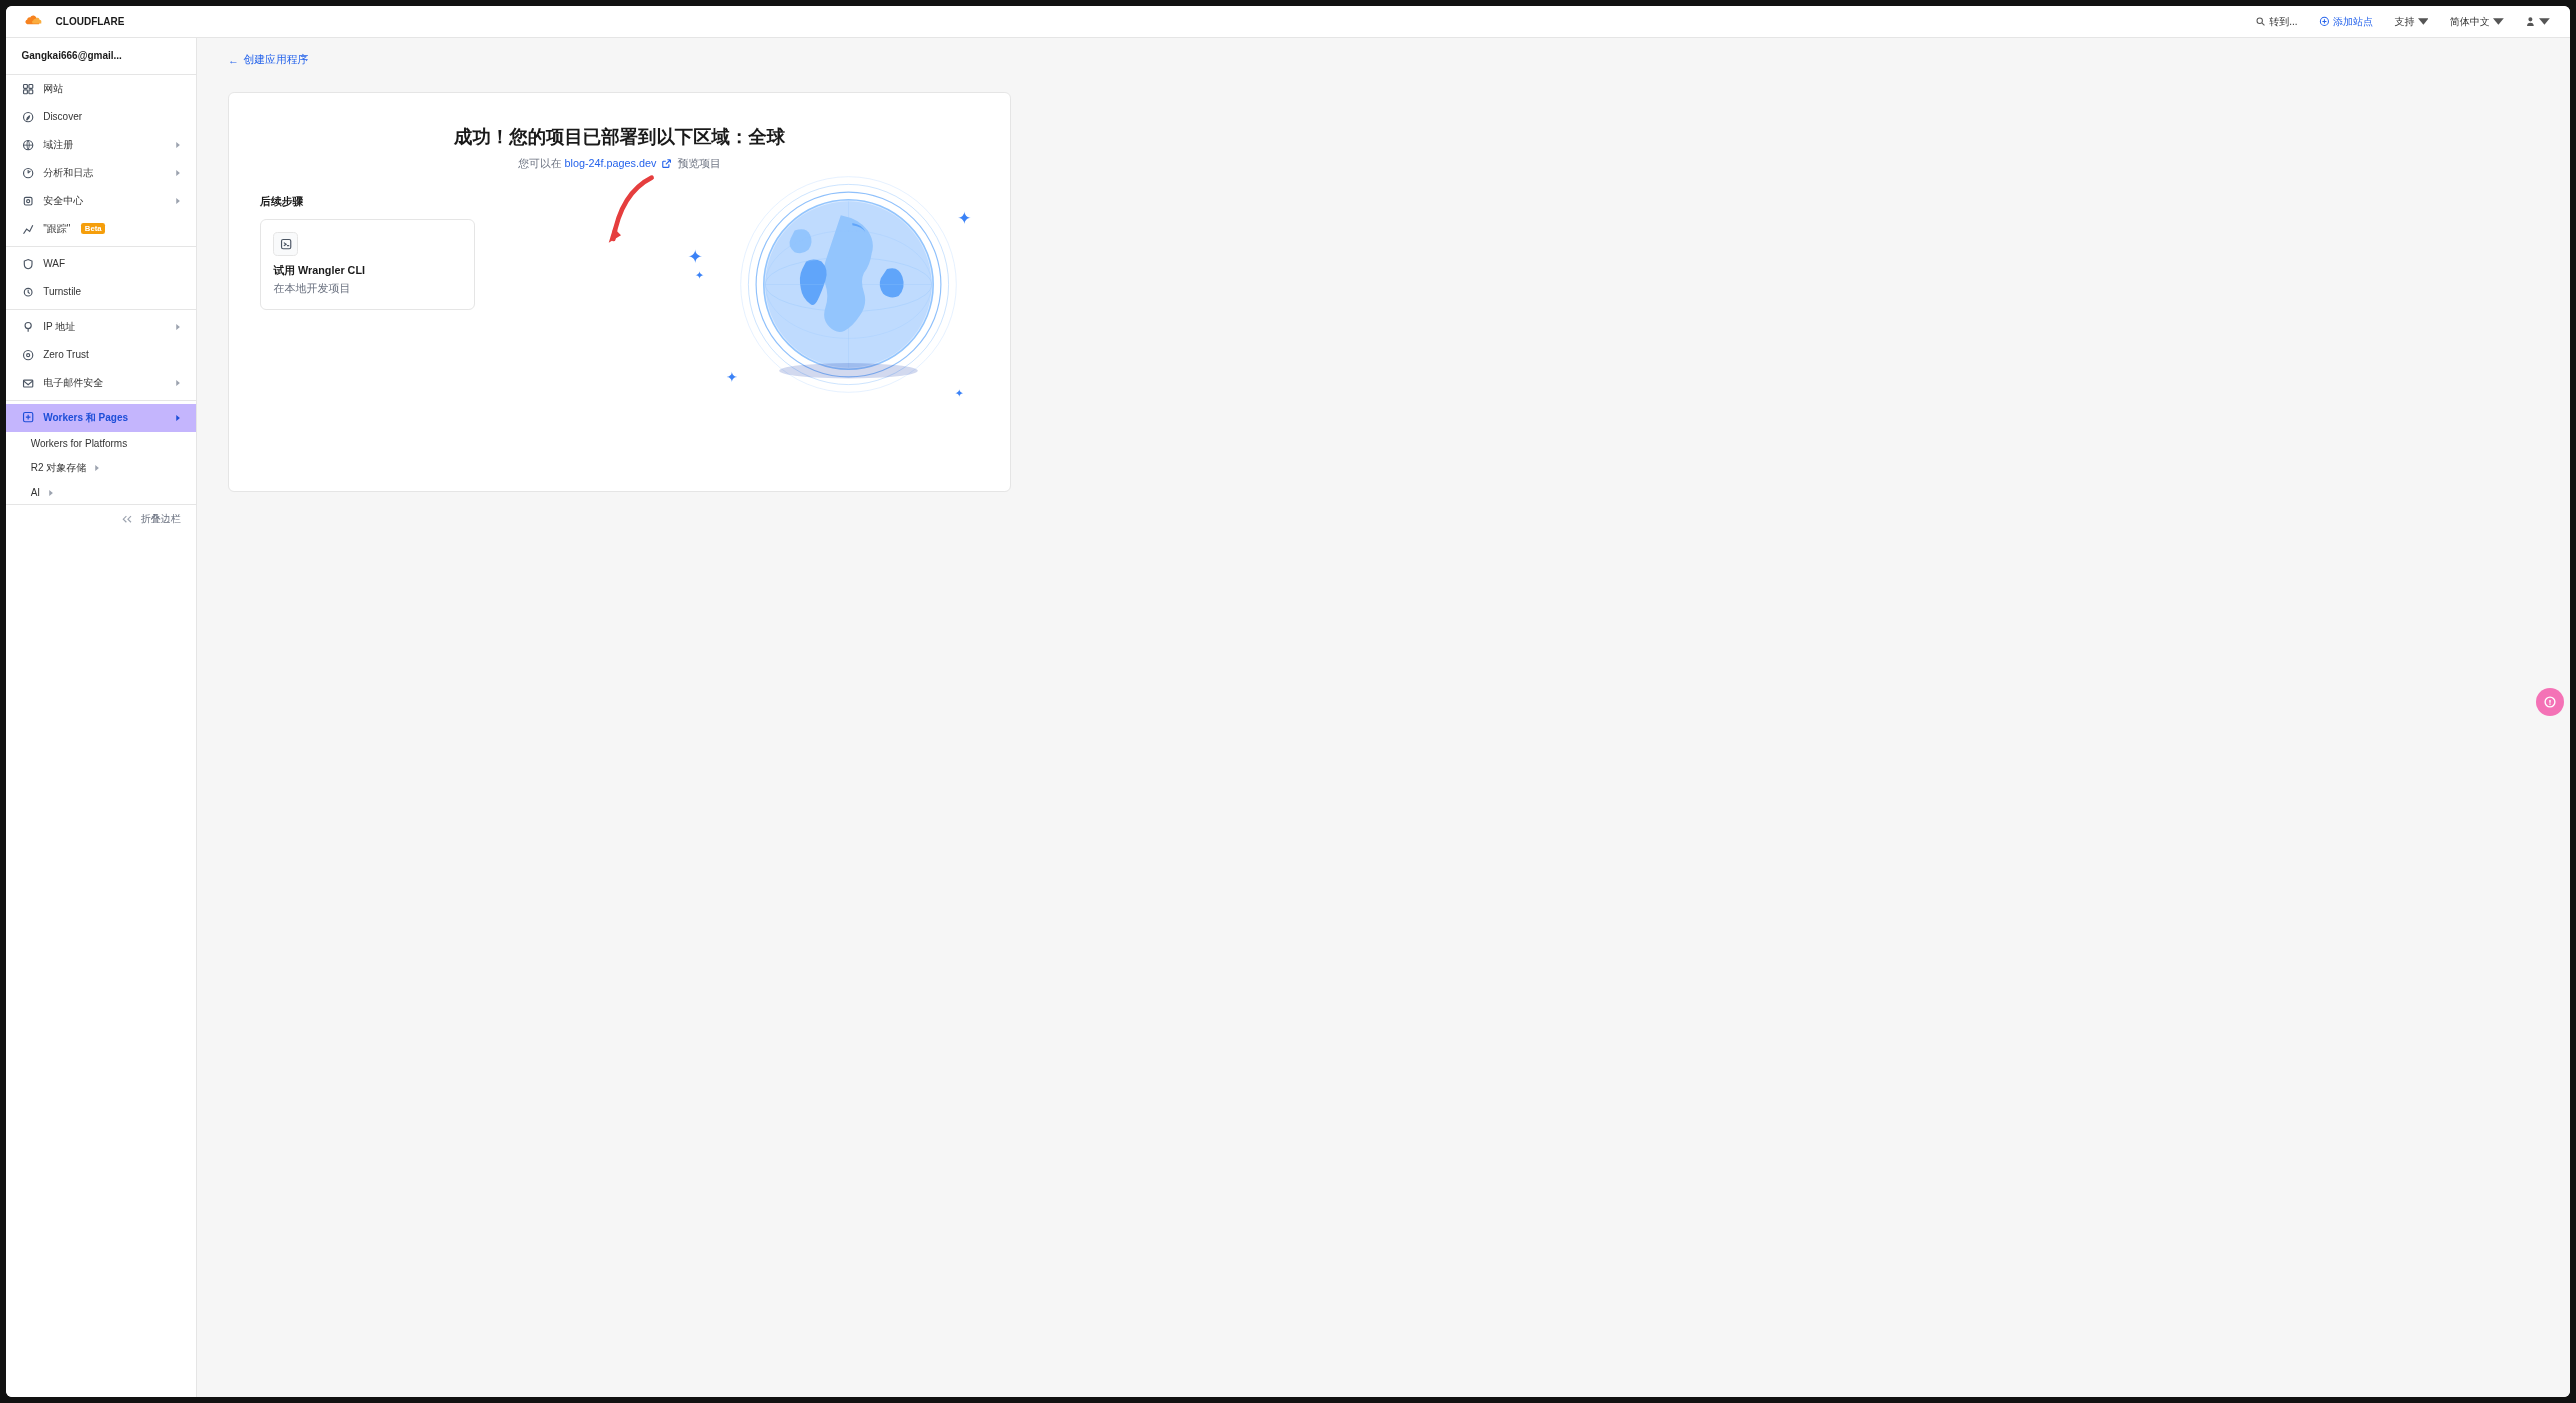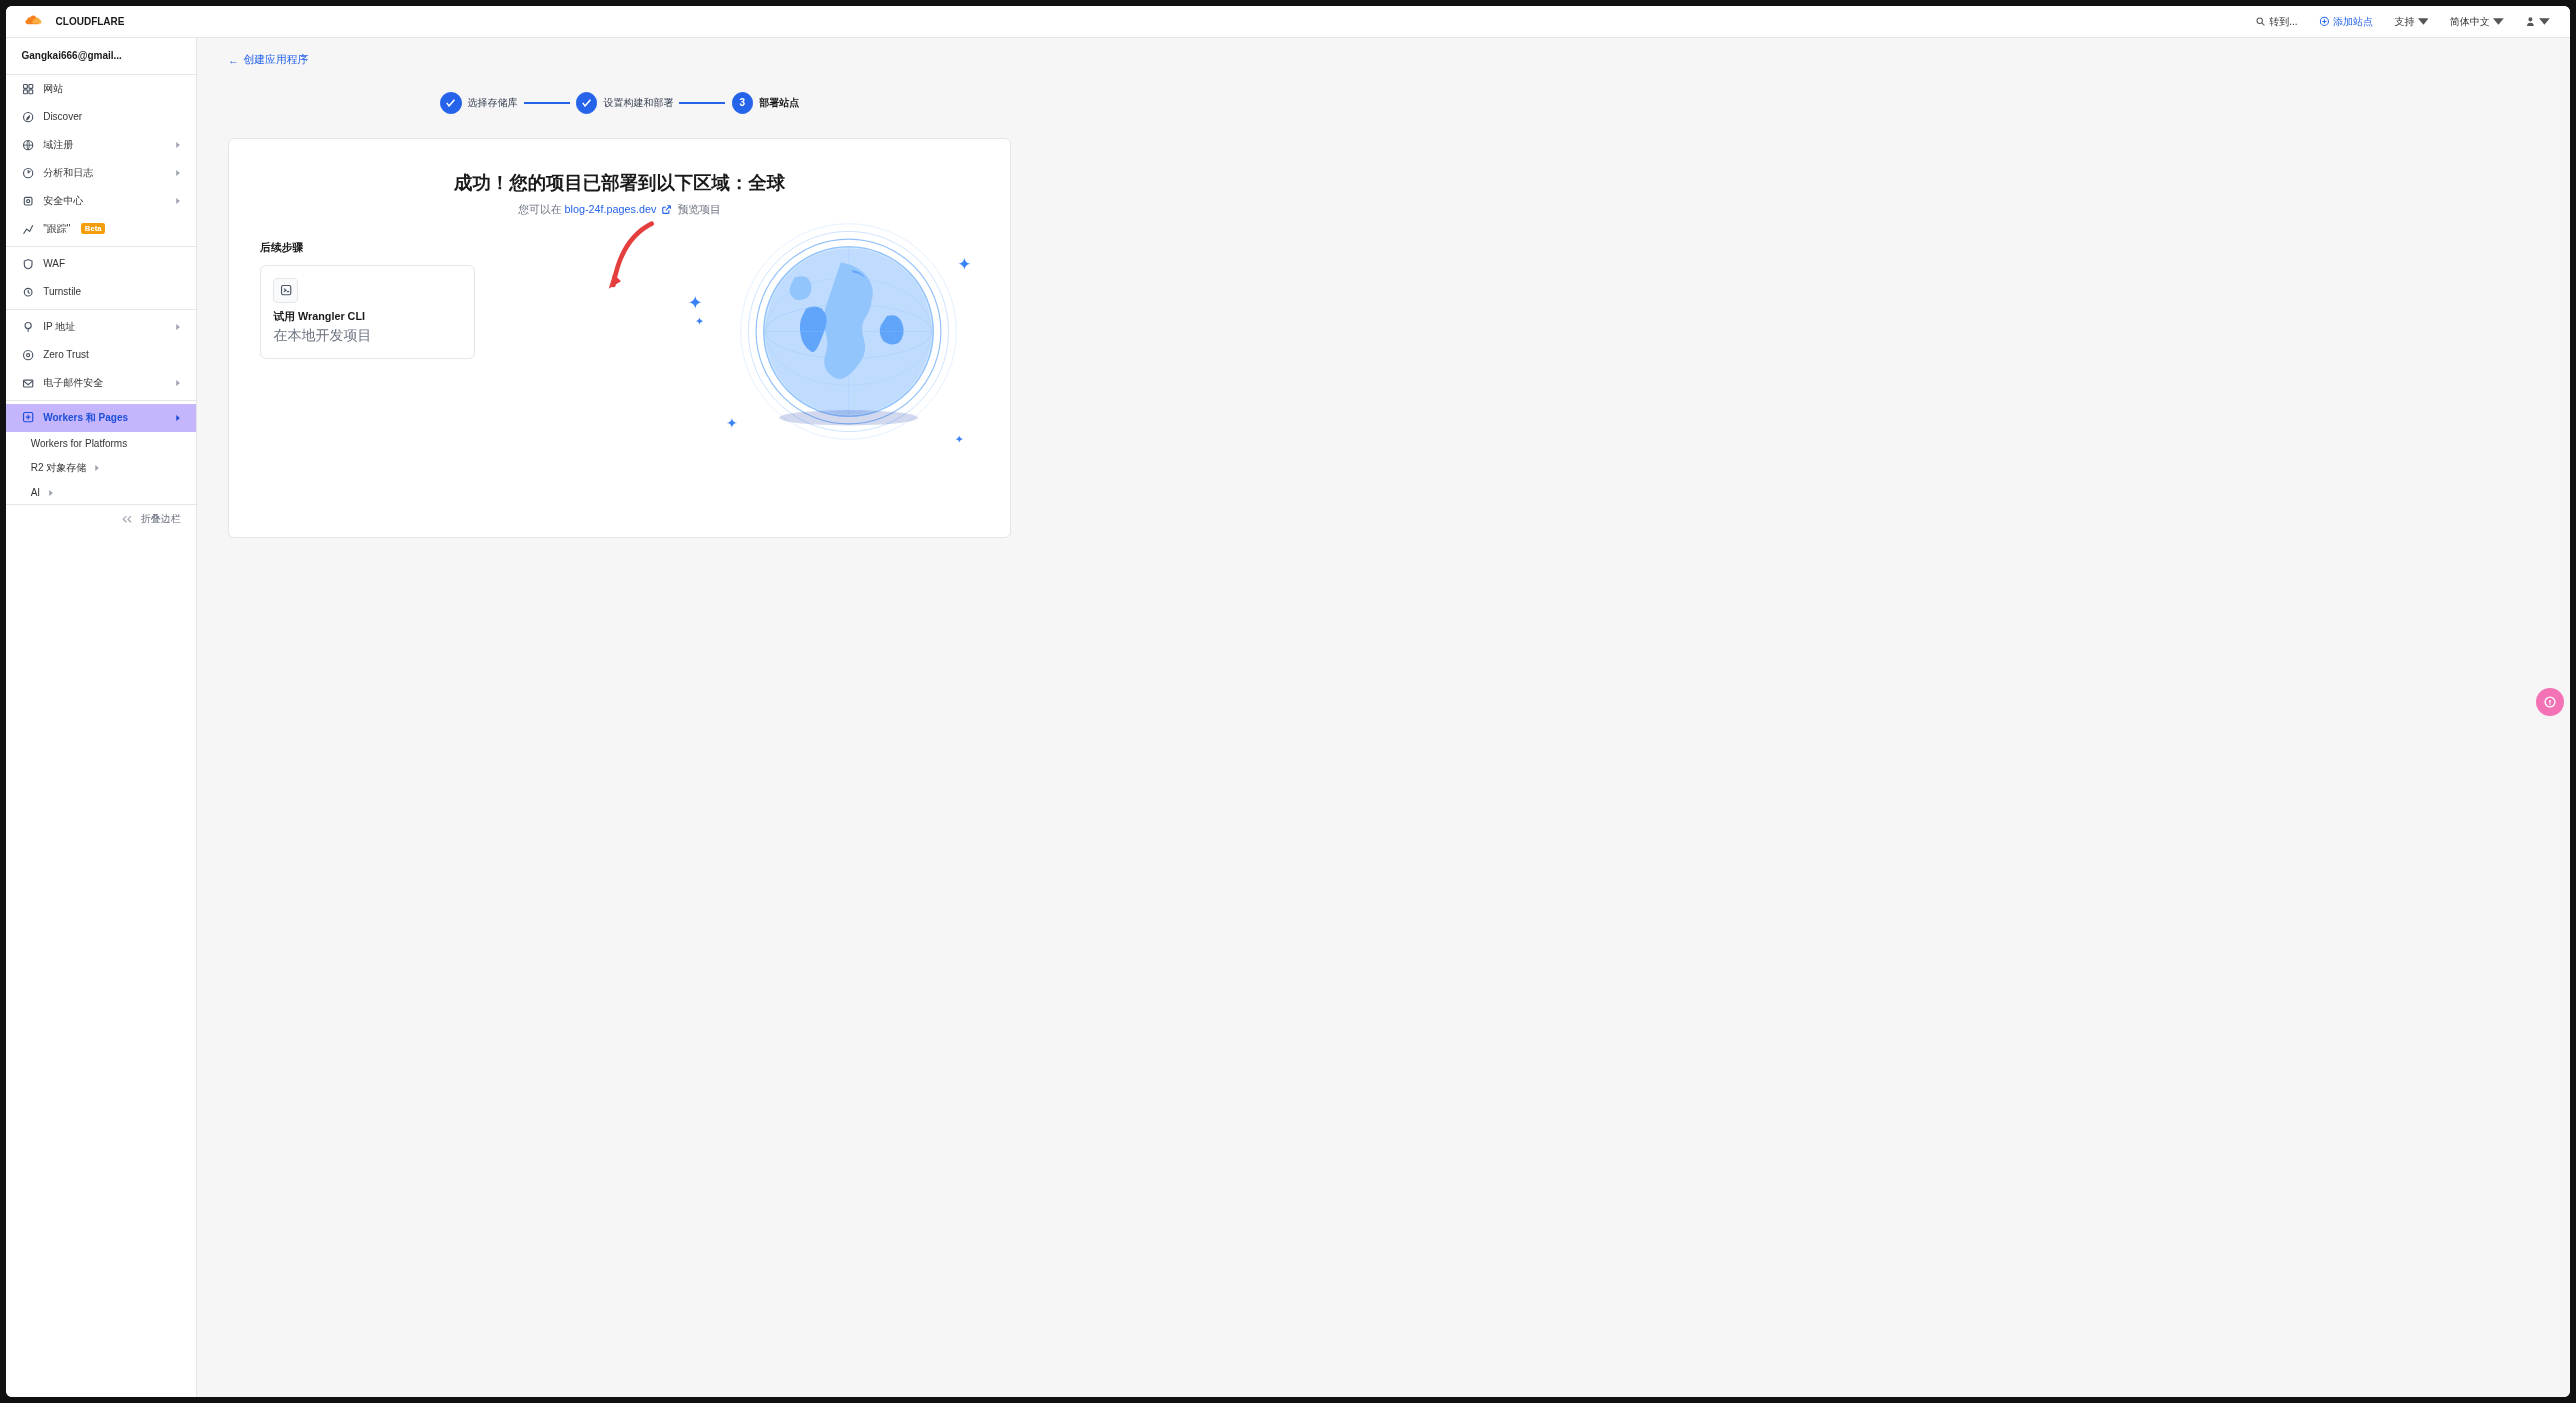--- a/index.html
+++ b/index.html
@@ -54,21 +54,21 @@
     .success-title { text-align: center; font-size: 18.4px; font-weight: 700; color: #1a1a1a; margin-bottom: 7.7px; }
     .success-subtitle { text-align: center; font-size: 10.8px; color: #6b7280; margin-bottom: 24.6px; }
     .success-subtitle a { color: #2563eb; text-decoration: none; }
 
     
     .next-steps-title { font-size: 10.8px; font-weight: 600; color: #1a1a1a; margin-bottom: 9.2px; }
     .next-steps-list { display: flex; flex-direction: column; gap: 7.7px; width: 215px; }
     .next-step-card { border: 0.8px solid #e5e5e5; border-radius: 6.1px; padding: 12.3px; cursor: pointer; background: #fff; }
     .next-step-icon { width: 24.6px; height: 24.6px; border: 0.8px solid #e5e5e5; border-radius: 4.6px; display: flex; align-items: center; justify-content: center; margin-bottom: 7.7px; background: #f9fafb; }
     .next-step-name { font-size: 10.8px; font-weight: 600; color: #1a1a1a; margin-bottom: 3.1px; }
-    .next-step-desc { font-size: 14px; color: #6b7280; }
+    .next-step-desc { font-size: 11px; color: #6b7280; }
 
     
     .globe-container { position: absolute; right: 31px; top: 61px; width: 307px; height: 292px; }
 
     
     .feedback-btn { position: fixed; right: 12.3px; top: 50%; transform: translateY(-50%); width: 28px; height: 28px; background: #f472b6; border-radius: 50%; display: flex; align-items: center; justify-content: center; cursor: pointer; color: #fff; font-size: 14px; }
 
     
     .sparkle { position: absolute; color: #3b82f6; font-size: 15.4px; }
   </style>
@@ -303,46 +303,20 @@
       </aside>
 
       <main class="content-area">
         <div class="content-inner">
 
           <div class="breadcrumb">
             <span>←</span>
             <span>创建应用程序</span>
           </div>
 
-          <div class="steps-bar">
-            <div class="step-item done">
-              <div class="step-circle">
-                <svg viewBox="0 0 12 10" fill="#fff" width="9.2" height="7.7">
-                    <path d="M1 5l3 4L11 1" stroke="#fff" stroke-width="2" fill="none"></path>
-                  </svg>
-              </div>
-              <span class="step-label">选择存储库</span>
-            </div>
-            <div class="step-connector"></div>
-            <div class="step-item done">
-              <div class="step-circle">
-                <svg viewBox="0 0 12 10" fill="#fff" width="9.2" height="7.7">
-                    <path d="M1 5l3 4L11 1" stroke="#fff" stroke-width="2" fill="none"></path>
-                  </svg>
-              </div>
-              <span class="step-label">设置构建和部署</span>
-            </div>
-            <div class="step-connector"></div>
-            <div class="step-item active">
-              <div class="step-circle">
-                <span style="font-size:10px;font-weight:700;color:#fff;">3</span>
-              </div>
-              <span class="step-label">部署站点</span>
-            </div>
-          </div>
 
           <div class="success-card">
             <h1 class="success-title">成功！您的项目已部署到以下区域：全球</h1>
             <p class="success-subtitle">
               <span>您可以在</span>
               <a href="#">blog-24f.pages.dev</a>
               <svg viewBox="0 0 12 12" fill="none" stroke="#2563eb" stroke-width="1.5" width="9.2" height="9.2" style="display:inline;vertical-align:middle;margin:0 3.1px;">
                   <path d="M5 3H2a1 1 0 00-1 1v6a1 1 0 001 1h6a1 1 0 001-1V7M7 1h4m0 0v4m0-4L5 7"></path>
                 </svg>
               <span>预览项目</span>

